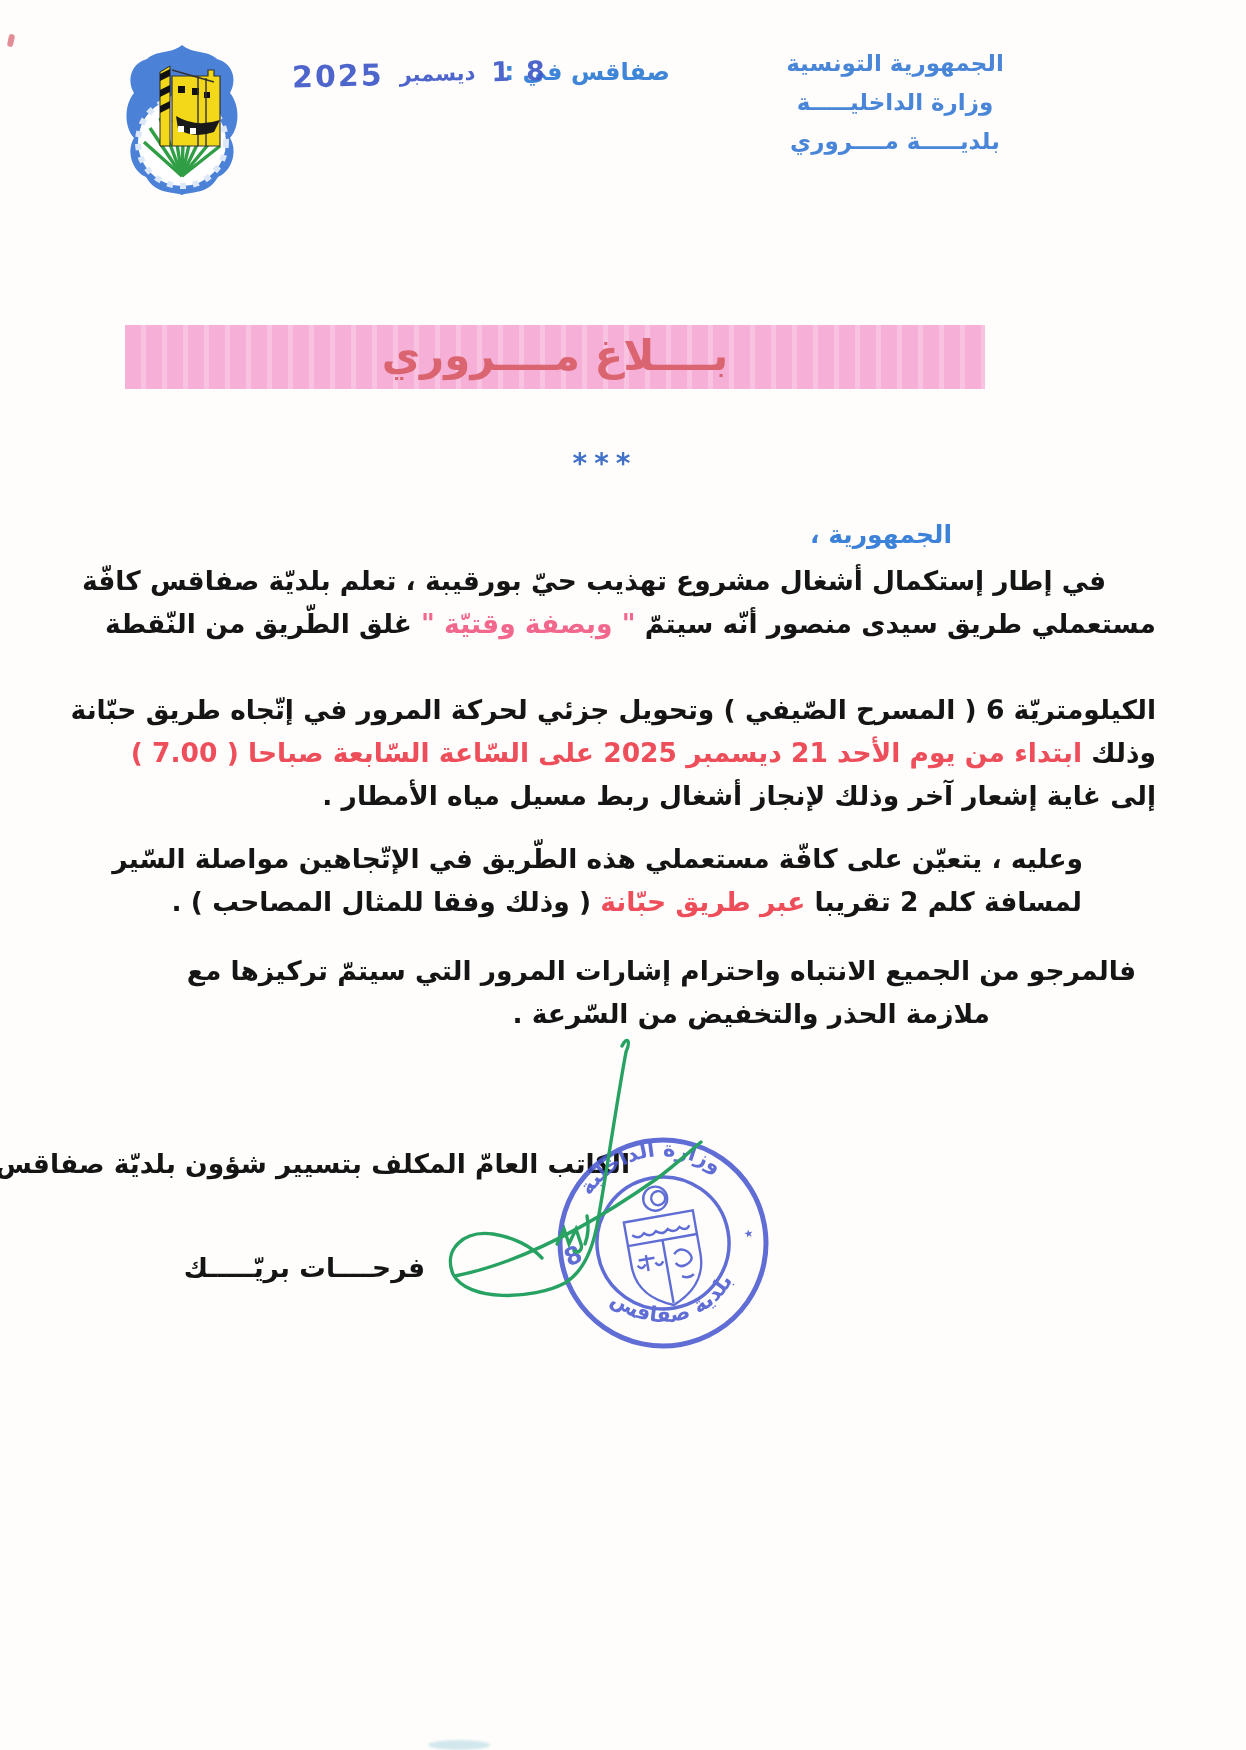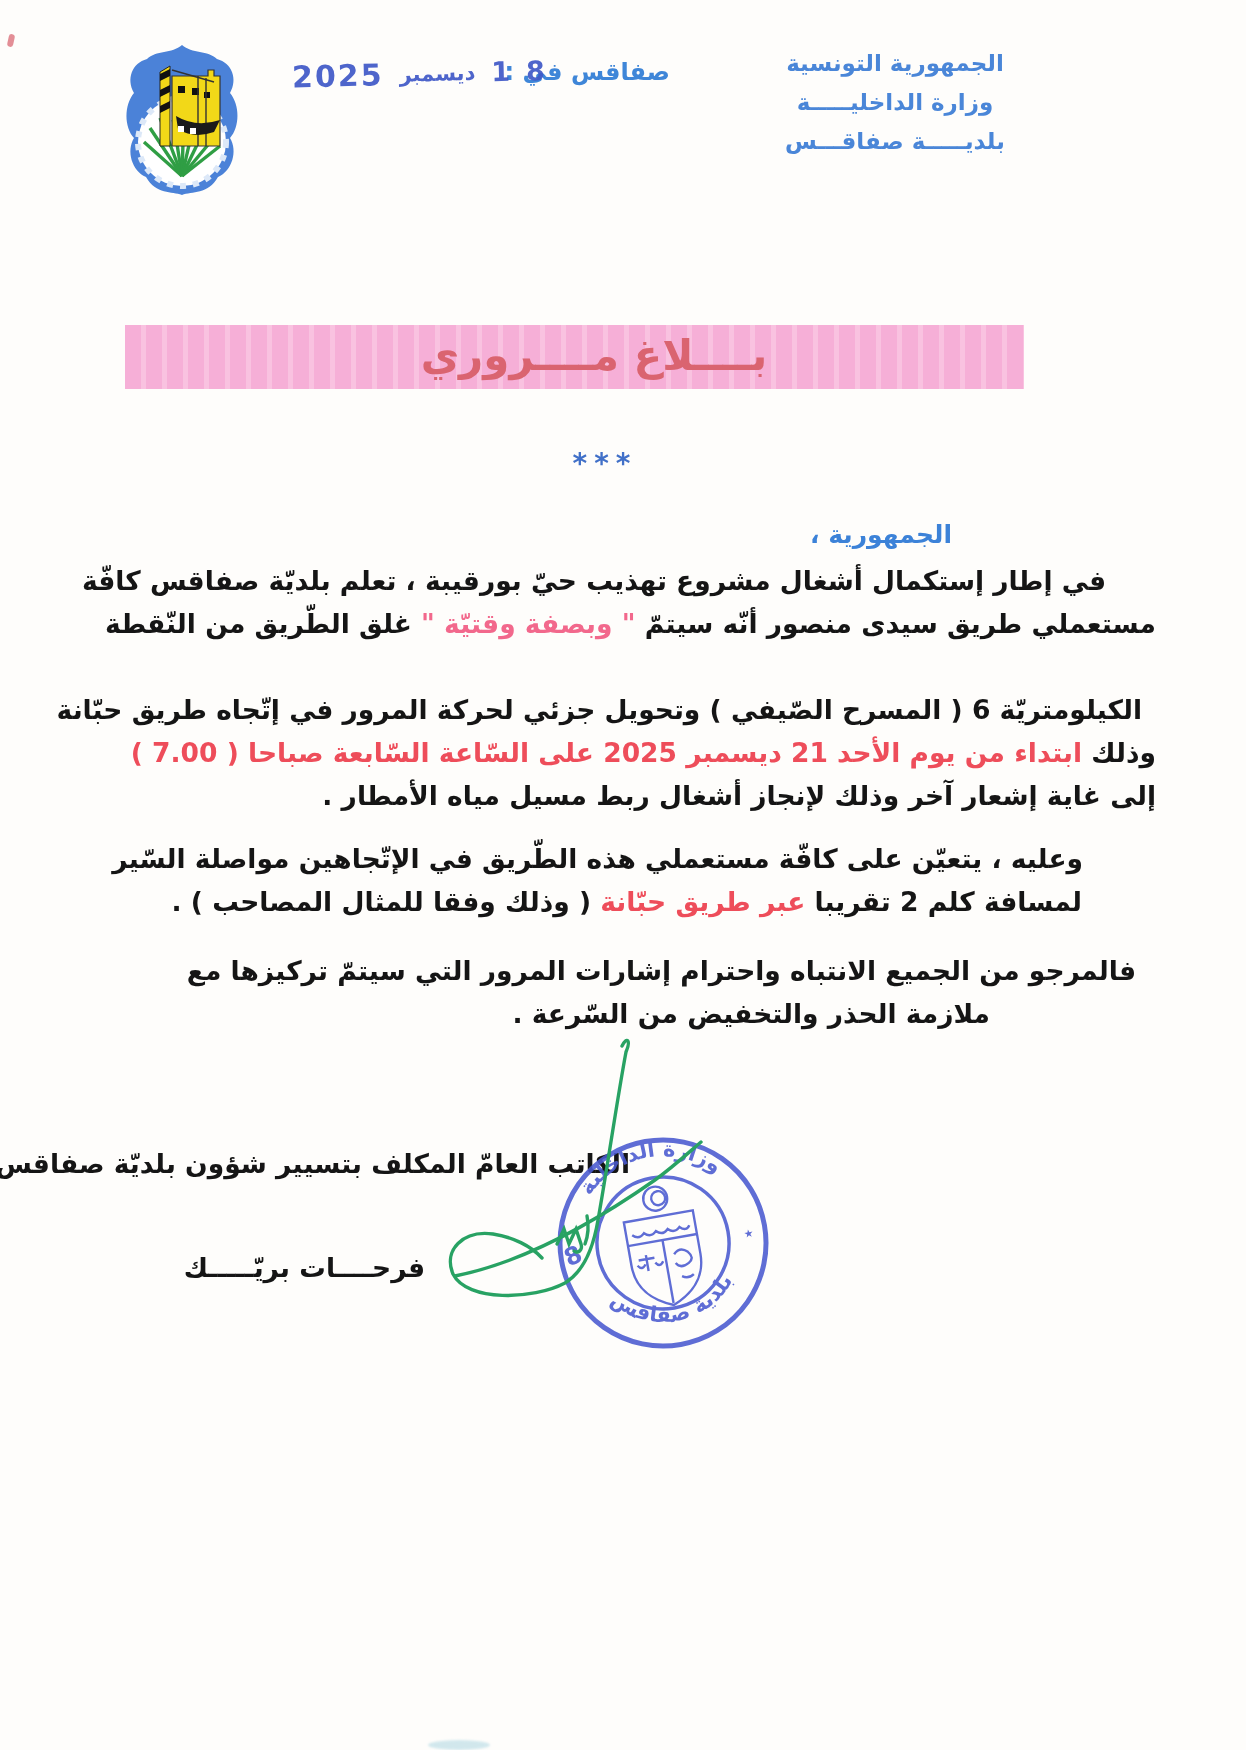--- a/index.html
+++ b/index.html
@@ -24,21 +24,21 @@
     direction:ltr;white-space:nowrap;transform:rotate(-1.5deg);
     display:flex;align-items:center;gap:16px;opacity:.92;
   }
   .date-stamp .year{font-size:30px;letter-spacing:2px;}
   .date-stamp .month{font-size:21px;}
   .date-stamp .day{font-size:27px;letter-spacing:16px;}
   
   .banner{
     top:325px;left:125px;width:860px;height:64px;
     background:repeating-linear-gradient(90deg,#f6afd7 0px,#f6afd7 16px,#f9c2e0 16px,#f9c2e0 21px);
-    display:flex;align-items:center;justify-content:center;padding-left:39px;
+    display:flex;align-items:center;justify-content:center;
   }
   .banner-title{
     color:#da6470;font-weight:bold;font-size:42px;direction:rtl;white-space:nowrap;
     transform:translateY(-2px);
   }
   .separator{
     top:447px;left:0;width:100%;text-align:center;
     color:#4170c8;font-weight:bold;font-size:28px;letter-spacing:7px;
     transform:translateX(-18px);
   }
@@ -112,40 +112,40 @@
       <g fill="#fff">
         <rect x="60" y="84" width="6" height="6"></rect>
         <rect x="72" y="86" width="6" height="6"></rect>
       </g>
     </svg>
   </div>
 
   <div class="abs org-block">
     <div>الجمهورية التونسية</div>
     <div>وزارة الداخليـــــة</div>
-    <div>بلديـــــة صفاقـــس</div>
+    <div>بلديـــــة مــــروري</div>
   </div>
 
   <div class="abs place-label">صفاقس في :</div>
   <div class="abs date-stamp">
     <span class="year">2025</span>
     <span class="month">ديسمبر</span>
     <span class="day">18</span>
   </div>
 
   <div class="abs banner">
     <span class="banner-title">بــــلاغ مــــروري</span>
   </div>
 
   <div class="abs separator">***</div>
   <div class="abs salutation">الجمهورية ،</div>
 
   <div class="line" style="top:565px;right:140px;">في إطار إستكمال أشغال مشروع تهذيب حيّ بورقيبة ، تعلم بلديّة صفاقس كافّة</div>
   <div class="line" style="top:608px;right:90px;"><span>مستعملي طريق سيدى منصور أنّه سيتمّ </span><span class="pinkred">" وبصفة وقتيّة "</span><span> غلق الطّريق من النّقطة</span></div>
-  <div class="line" style="top:694px;right:104px;margin-left:10px;">الكيلومتريّة 6 ( المسرح الصّيفي ) وتحويل جزئي لحركة المرور في إتّجاه طريق حبّانة</div>
+  <div class="line" style="top:694px;right:90px;margin-left:10px;">الكيلومتريّة 6 ( المسرح الصّيفي ) وتحويل جزئي لحركة المرور في إتّجاه طريق حبّانة</div>
   <div class="line" style="top:737px;right:90px;"><span>وذلك </span><span class="red">ابتداء من يوم الأحد 21 ديسمبر 2025 على السّاعة السّابعة صباحا ( 7.00 )</span></div>
   <div class="line" style="top:780px;right:90px;">إلى غاية إشعار آخر وذلك لإنجاز أشغال ربط مسيل مياه الأمطار .</div>
 
   <div class="line" style="top:843px;right:163px;text-align:center;">وعليه ، يتعيّن على كافّة مستعملي هذه الطّريق في الإتّجاهين مواصلة السّير</div>
   <div class="line" style="top:886px;right:164px;text-align:center;"><span>لمسافة كلم 2 تقريبا </span><span class="red">عبر طريق حبّانة</span><span> ( وذلك وفقا للمثال المصاحب ) .</span></div>
 
   <div class="line" style="top:955px;right:110px;">فالمرجو من الجميع الانتباه واحترام إشارات المرور التي سيتمّ تركيزها مع</div>
   <div class="line" style="top:998px;right:256px;">ملازمة الحذر والتخفيض من السّرعة .</div>
 
   <div class="line sig-title">الكاتب العامّ المكلف بتسيير شؤون بلديّة صفاقس</div>

